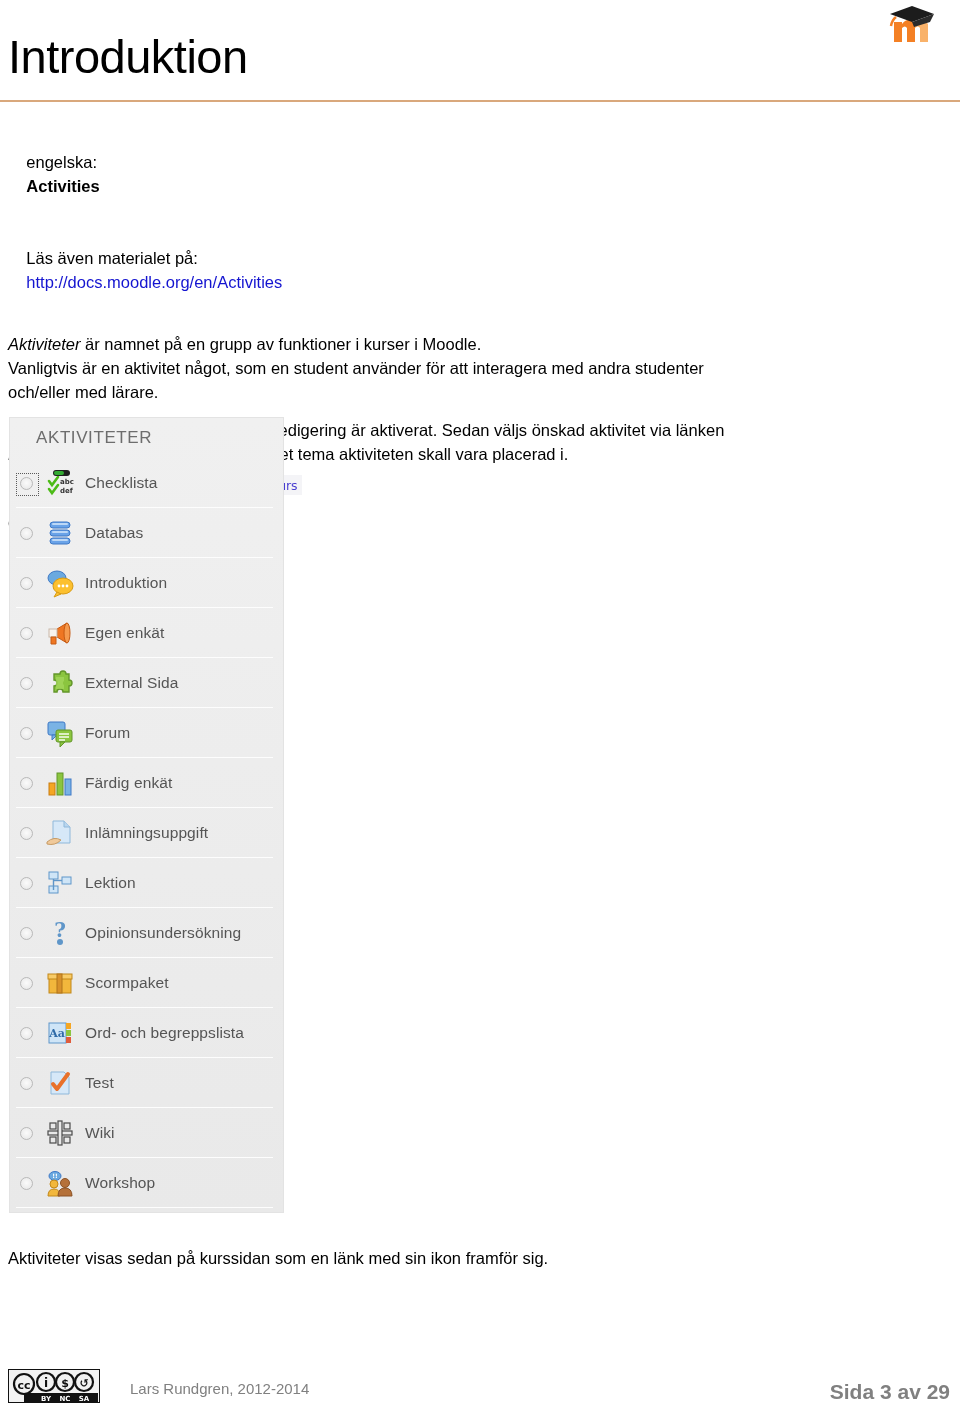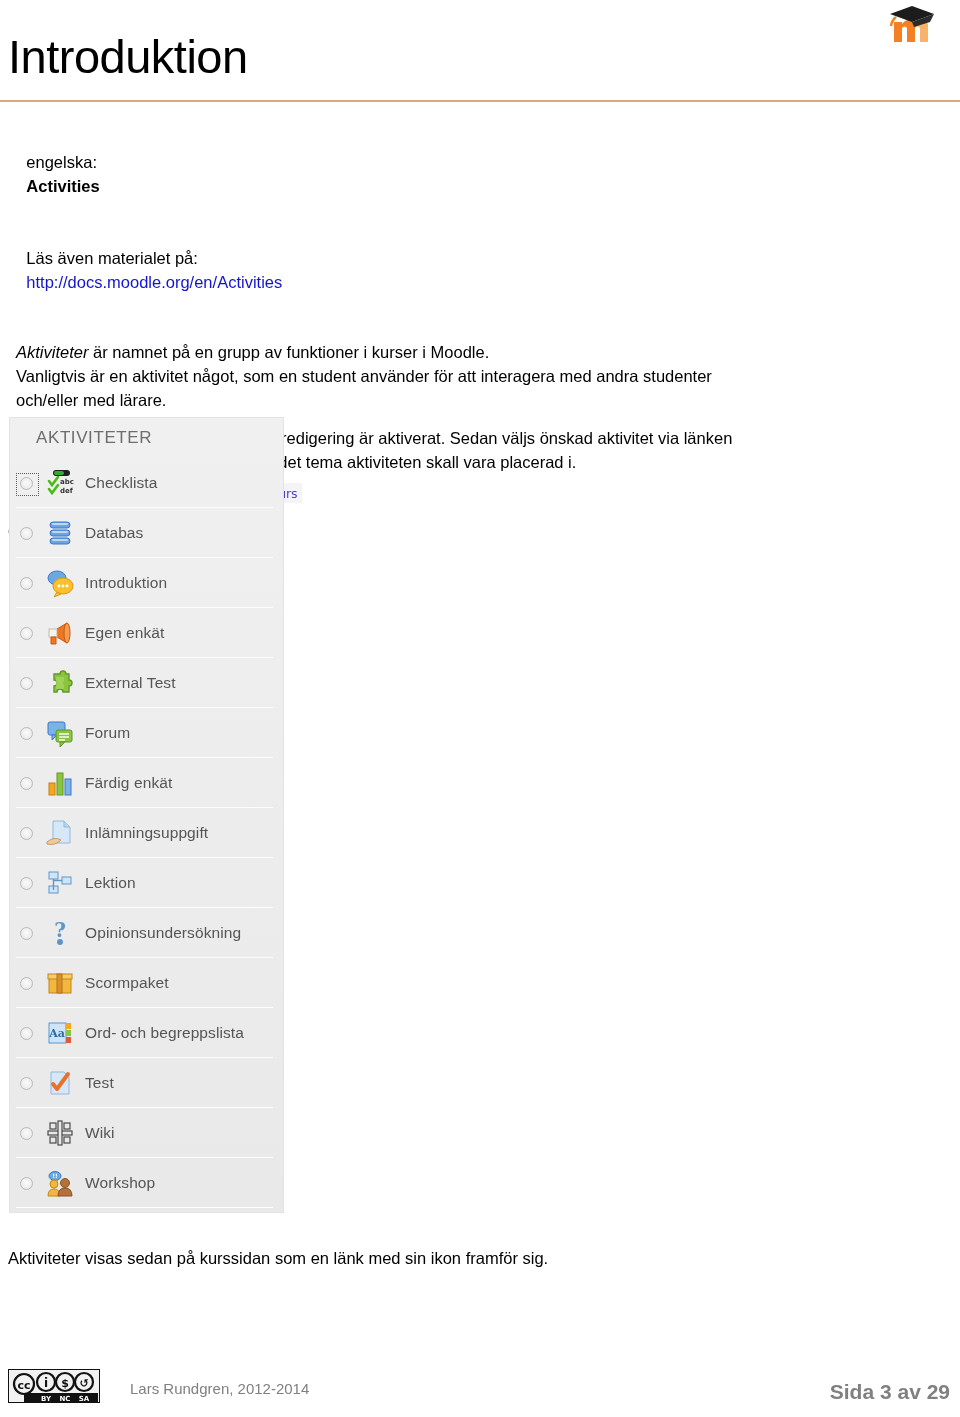--- a/index.html
+++ b/index.html
@@ -49,21 +49,21 @@
     font-size: 16.5px;
     line-height: 24px;
     color: #000;
     white-space: pre-wrap;
   }
   .b { font-weight: bold; }
   .i { font-style: italic; }
   .link { color: #1414d0; }
   .gap { height: 14px; }
 
-  .para { margin: 8px; }
+  .para { margin: 0; }
   .para + .para { margin-top: 14px; }
 
   
   .klicka-row {
     display: flex;
     align-items: flex-start;
     margin-top: 14px;
   }
   .klicka-label {
     font-size: 16.5px;
@@ -315,21 +315,21 @@
         <span class="act-label">Egen enkät</span>
       </div>
       <div class="act-row">
         <span class="radio"></span>
         <span class="act-icon">
           <svg viewBox="0 0 30 30" width="30" height="30">
             <path d="M9 6 h6 a3 3 0 0 1 6 0 h3 v6 a3 3 0 0 1 0 6 v6 h-6 a3 3 0 0 0 -6 0 h-3 v-6 a3 3 0 0 0 0 -6 z" fill="#8bc53f" stroke="#63962a" stroke-width="1.4"></path>
             <path d="M11 9 h8 v4 a2.4 2.4 0 0 0 0 4 v4 h-8 z" fill="#a6d960" opacity="0.7"></path>
           </svg>
         </span>
-        <span class="act-label">External Test</span>
+        <span class="act-label">External Sida</span>
       </div>
       <div class="act-row">
         <span class="radio"></span>
         <span class="act-icon">
           <svg viewBox="0 0 30 30" width="30" height="30">
             <rect x="3" y="4" width="17" height="13" rx="2" fill="#7ab3e5" stroke="#3f79c6"></rect>
             <path d="M7 17 l0 5 l5 -5 z" fill="#7ab3e5" stroke="#3f79c6"></path>
             <rect x="11" y="12" width="16" height="12" rx="2" fill="#8bc53f" stroke="#63962a"></rect>
             <path d="M15 24 l0 5 l5 -5 z" fill="#8bc53f" stroke="#63962a"></path>
             <g stroke="#fff" stroke-width="1.4">

